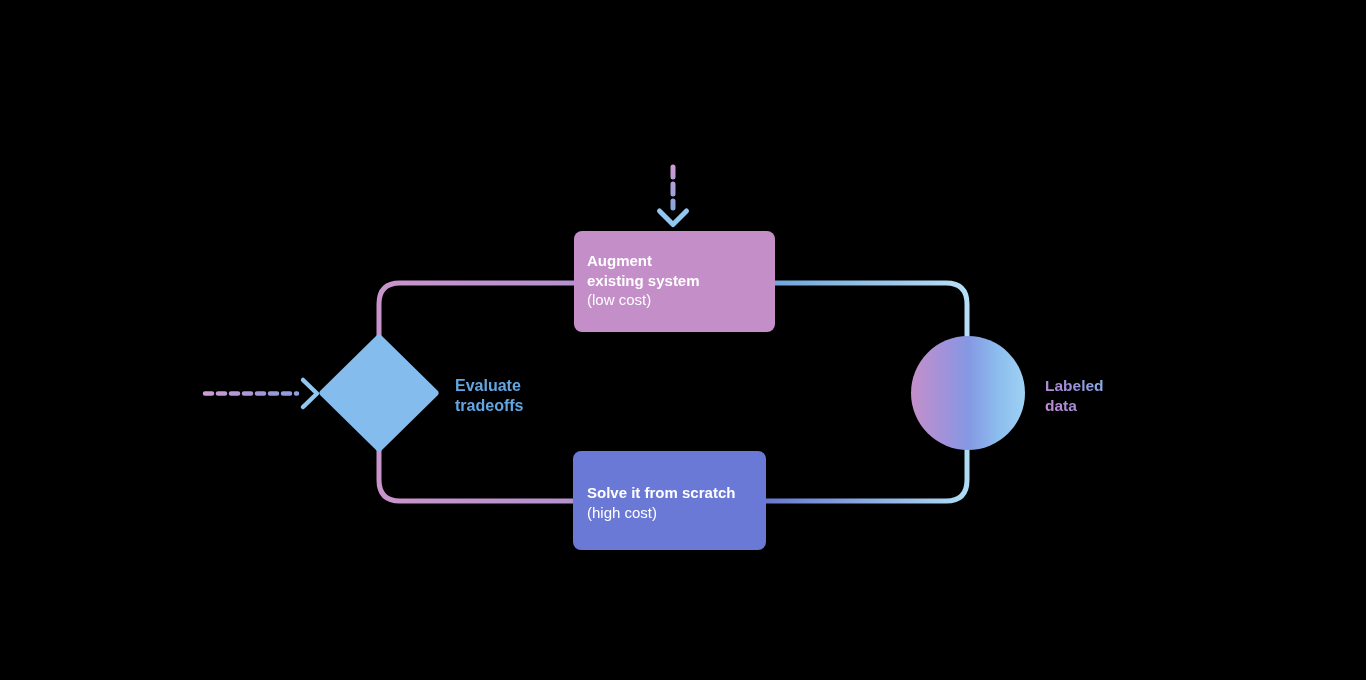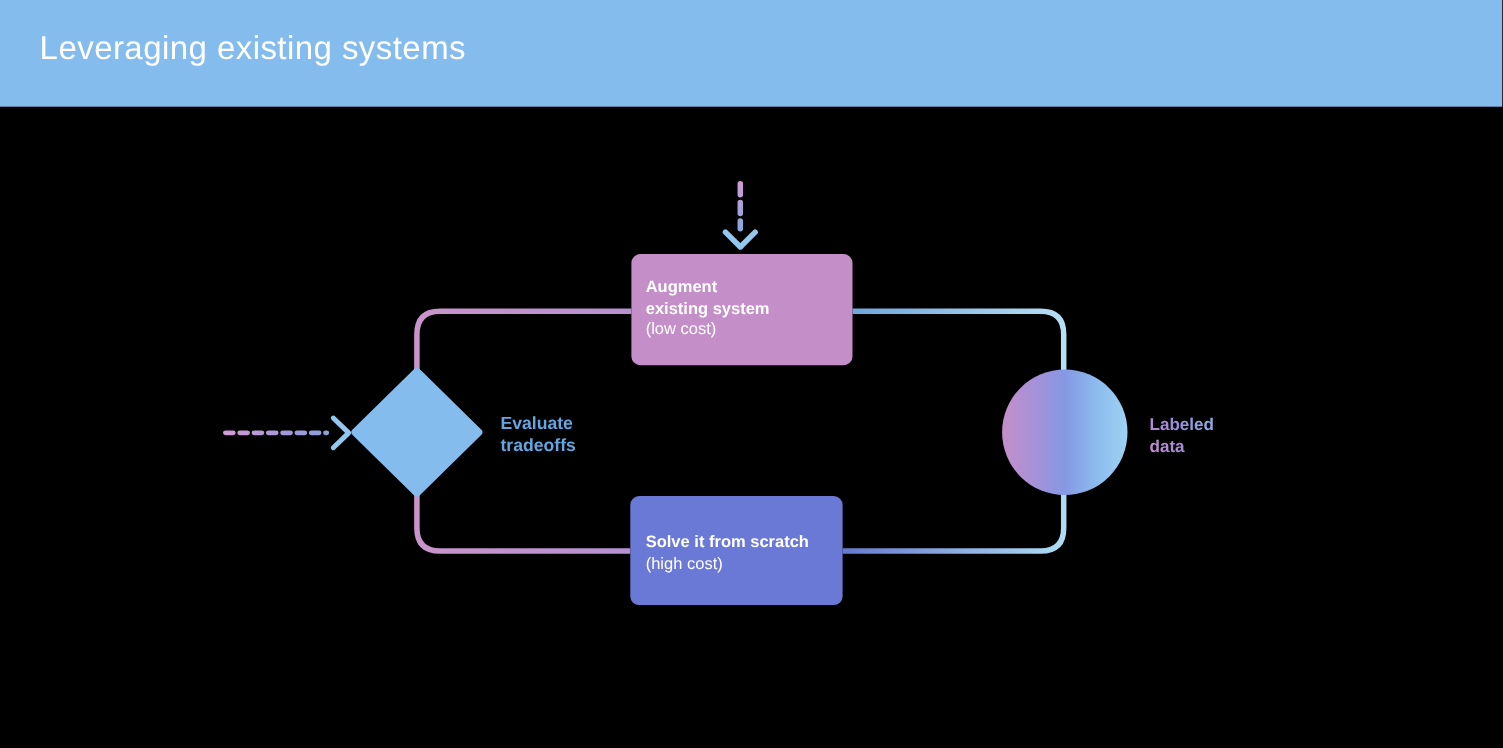--- a/index.html
+++ b/index.html
@@ -16,23 +16,20 @@
   .boxtext .r{font-weight:400;display:block;}
   .augment-text{left:587px;top:251px;}
   .solve-text{left:587px;top:483px;}
   .svg-label{font-family:"Liberation Sans",sans-serif;font-weight:700;font-size:15.5px;}
 </style>
 </head>
 <body>
 
 <div class="stage">
 
-  <header class="titlebar">
-    <h1>Leveraging existing systems</h1>
-  </header>
 
   <svg class="diagram-svg" viewBox="0 0 1366 680">
     <defs>
       <linearGradient id="gradTopLeft" gradientUnits="userSpaceOnUse" x1="379" y1="0" x2="574" y2="0">
         <stop offset="0" stop-color="#C994CB"></stop>
         <stop offset="1" stop-color="#B691D1"></stop>
       </linearGradient>
       <linearGradient id="gradBottomLeft" gradientUnits="userSpaceOnUse" x1="379" y1="0" x2="573" y2="0">
         <stop offset="0" stop-color="#C994CB"></stop>
         <stop offset="1" stop-color="#B691D1"></stop>

